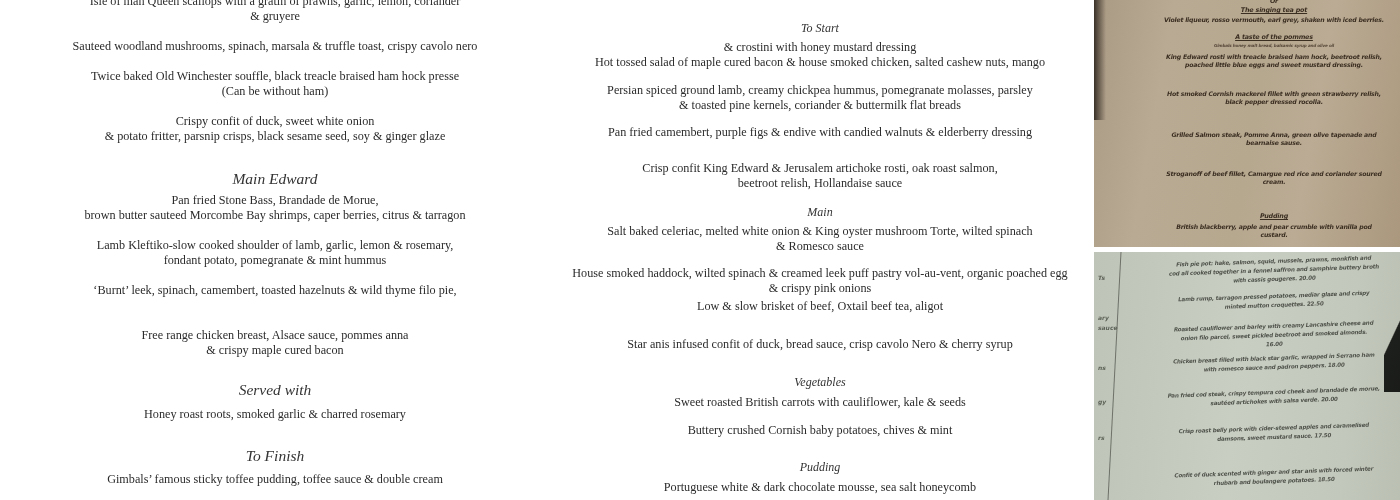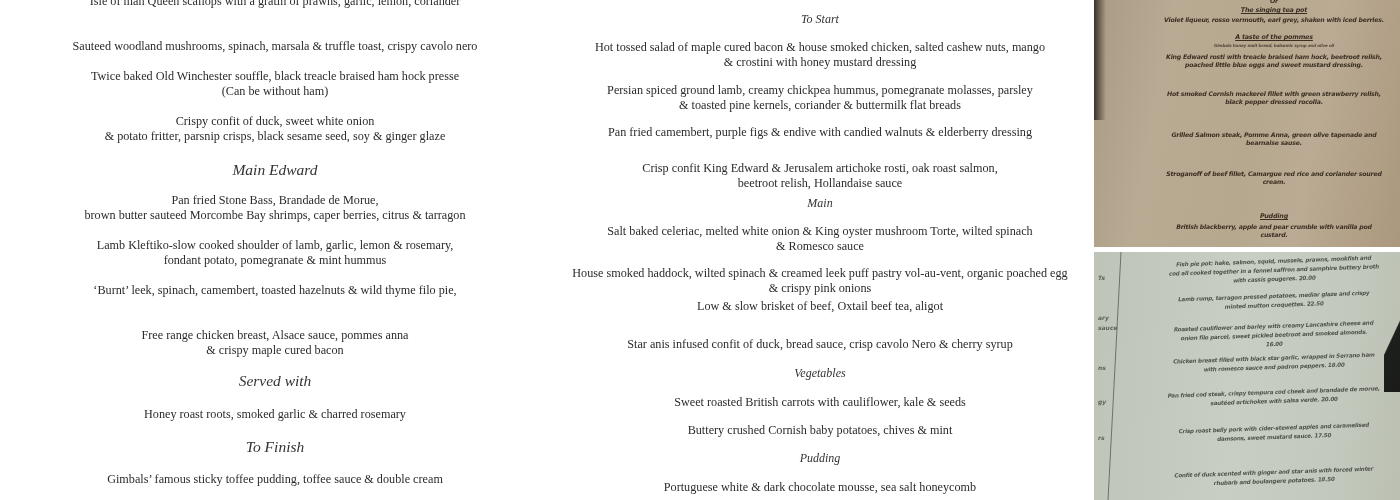--- a/index.html
+++ b/index.html
@@ -4,21 +4,21 @@
   <style>
     * { margin: 0; padding: 0; box-sizing: border-box; }
     html, body { width: 1400px; height: 500px; overflow: hidden; background: #ffffff; }
     body { position: relative; font-family: "Liberation Serif", "DejaVu Serif", serif; color: #2a2a2a; }
 
     .menu-col { position: absolute; top: 0; text-align: center; }
     #col-left { left: 0; width: 550px; }
     #col-mid  { left: 550px; width: 540px; }
 
     .dish { position: absolute; width: 100%; font-size: 12.2px; line-height: 15px; color: #2b2b2b; white-space: nowrap; }
-    .heading { position: absolute; width: 100%; font-style: italic; color: #333; }
+    .heading { position: absolute; width: 100%; font-style: italic; color: #333; margin-top: 9px; }
     .heading.lg { font-size: 15.5px; }
     .heading.sm { font-size: 12px; }
 
     .photo { position: absolute; left: 1094px; width: 360px; overflow: hidden; font-weight: bold; }
     #photo-top { top: 0; height: 247px;
       background: linear-gradient(100deg, #a99a84 0%, #b9aa93 20%, #b6a78f 45%, #bbab94 60%, #a28e72 100%); }
     #photo-top::before { content: ""; position: absolute; left: 0; top: 0; width: 12px; height: 120px;
       background: linear-gradient(90deg, #3a3128, rgba(58,49,40,0)); }
     #photo-top::after { content: ""; position: absolute; right: 0; top: 0; width: 40px; height: 100%;
       background: linear-gradient(90deg, rgba(140,120,95,0), #8c7658); }
@@ -37,20 +37,21 @@
     #photo-bottom .hand { font-size: 5.6px; line-height: 9px; color: #50544c; transform: rotate(-2deg); }
     .edge-word { position: absolute; left: 4px; font-family: "DejaVu Sans", sans-serif; font-style: italic;
       font-size: 6px; color: #5d6258; }
   </style>
 </head>
 <body>
 
 <div id="col-left" class="menu-col">
   <div class="dish" style="top:-6px">
     <div>Isle of man Queen scallops with a gratin of prawns, garlic, lemon, coriander</div>
+    <div>&amp; gruyere</div>
   </div>
   <div class="dish" style="top:39px">
     <div>Sauteed woodland mushrooms, spinach, marsala &amp; truffle toast, crispy cavolo nero</div>
   </div>
   <div class="dish" style="top:69px">
     <div>Twice baked Old Winchester souffle, black treacle braised ham hock presse</div>
     <div>(Can be without ham)</div>
   </div>
   <div class="dish" style="top:114px">
     <div>Crispy confit of duck, sweet white onion</div>
@@ -78,22 +79,22 @@
   </div>
   <div class="heading lg" style="top:438px">To Finish</div>
   <div class="dish" style="top:472px">
     <div>Gimbals’ famous sticky toffee pudding, toffee sauce &amp; double cream</div>
   </div>
 </div>
 
 <div id="col-mid" class="menu-col">
   <div class="heading sm" style="top:12px">To Start</div>
   <div class="dish" style="top:40px">
+    <div>&amp; crostini with honey mustard dressing</div>
     <div>Hot tossed salad of maple cured bacon &amp; house smoked chicken, salted cashew nuts, mango</div>
-    <div>&amp; crostini with honey mustard dressing</div>
   </div>
   <div class="dish" style="top:83px">
     <div>Persian spiced ground lamb, creamy chickpea hummus, pomegranate molasses, parsley</div>
     <div>&amp; toasted pine kernels, coriander &amp; buttermilk flat breads</div>
   </div>
   <div class="dish" style="top:125px">
     <div>Pan fried camembert, purple figs &amp; endive with candied walnuts &amp; elderberry dressing</div>
   </div>
   <div class="dish" style="top:161px">
     <div>Crisp confit King Edward &amp; Jerusalem artichoke rosti, oak roast salmon,</div>

